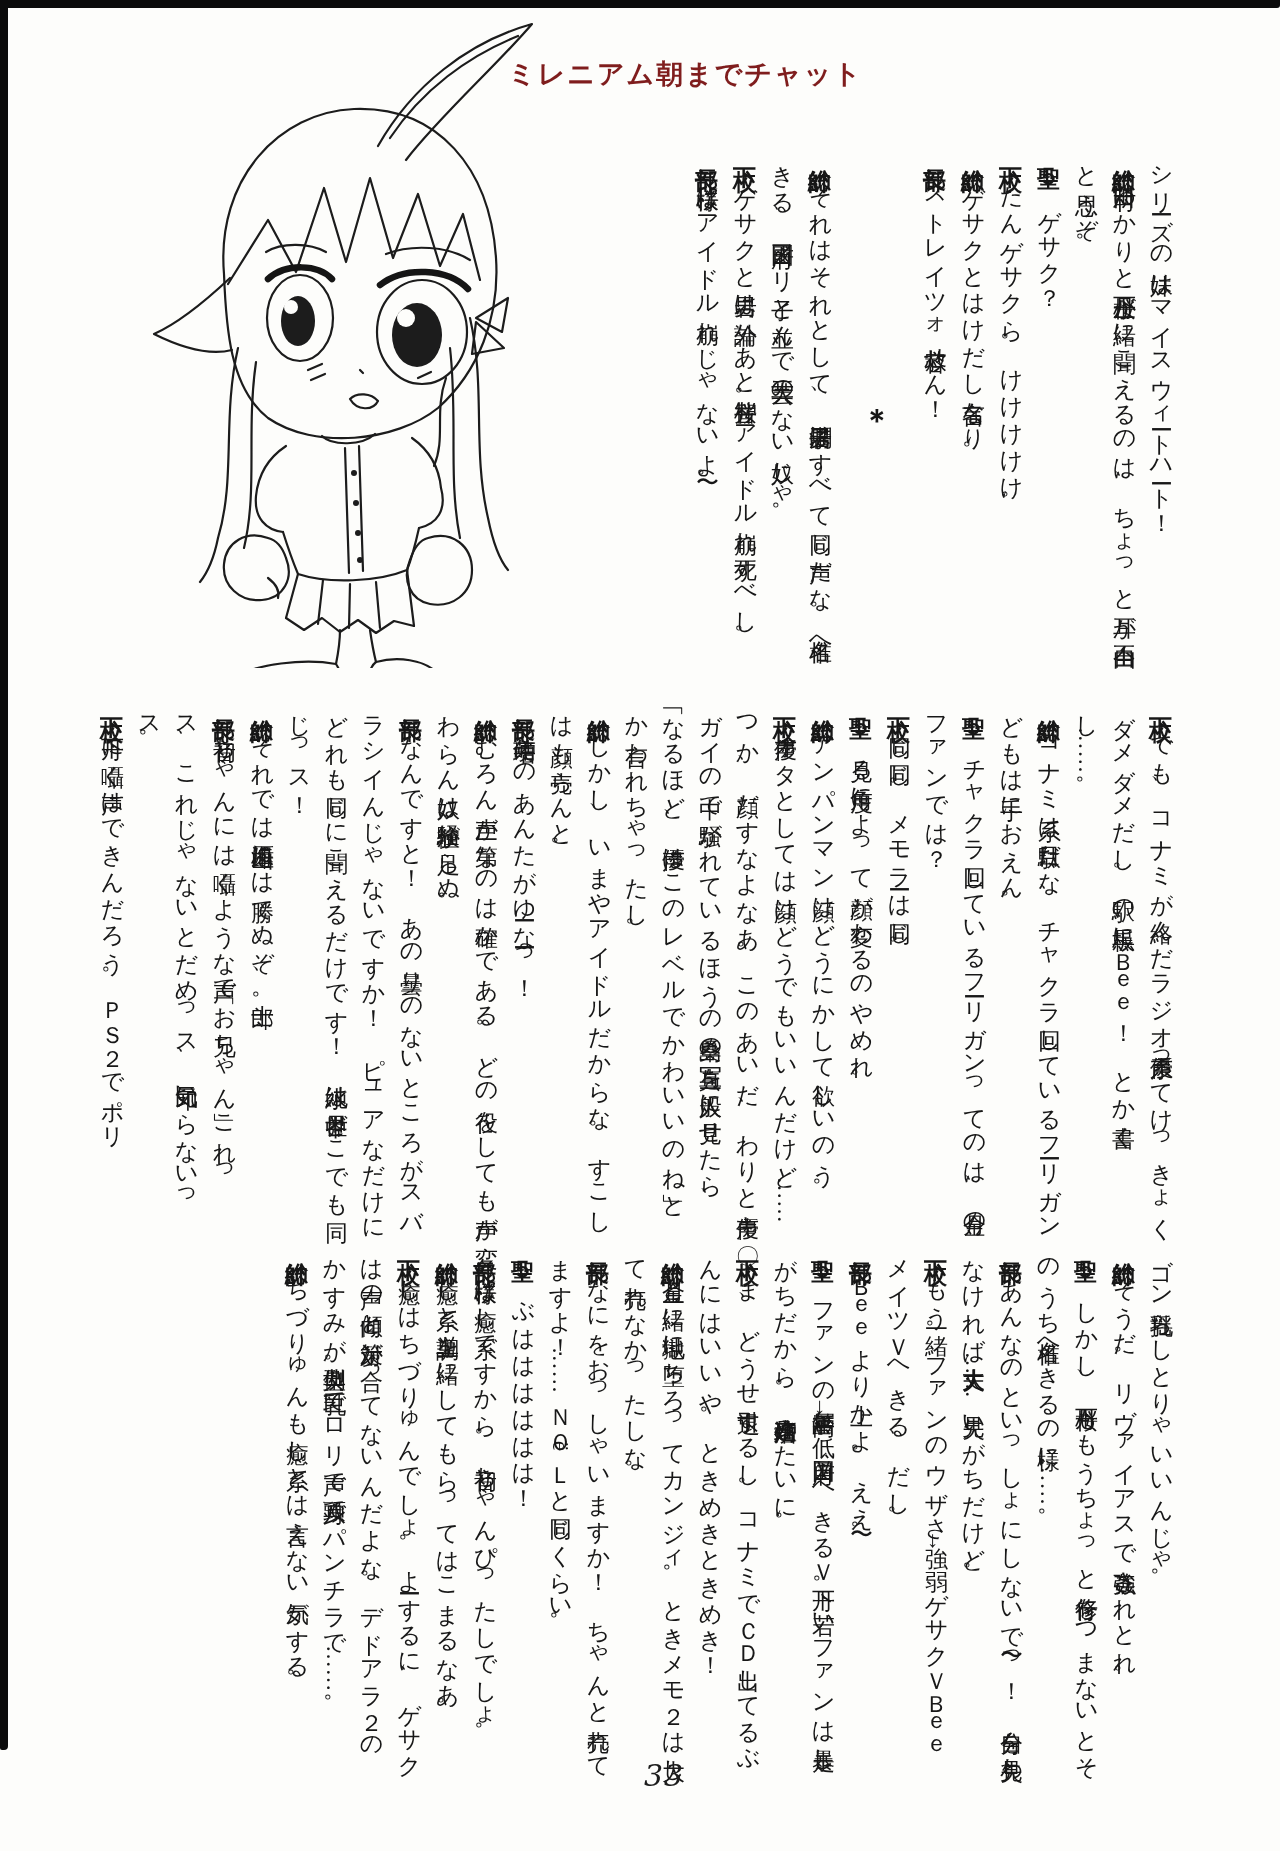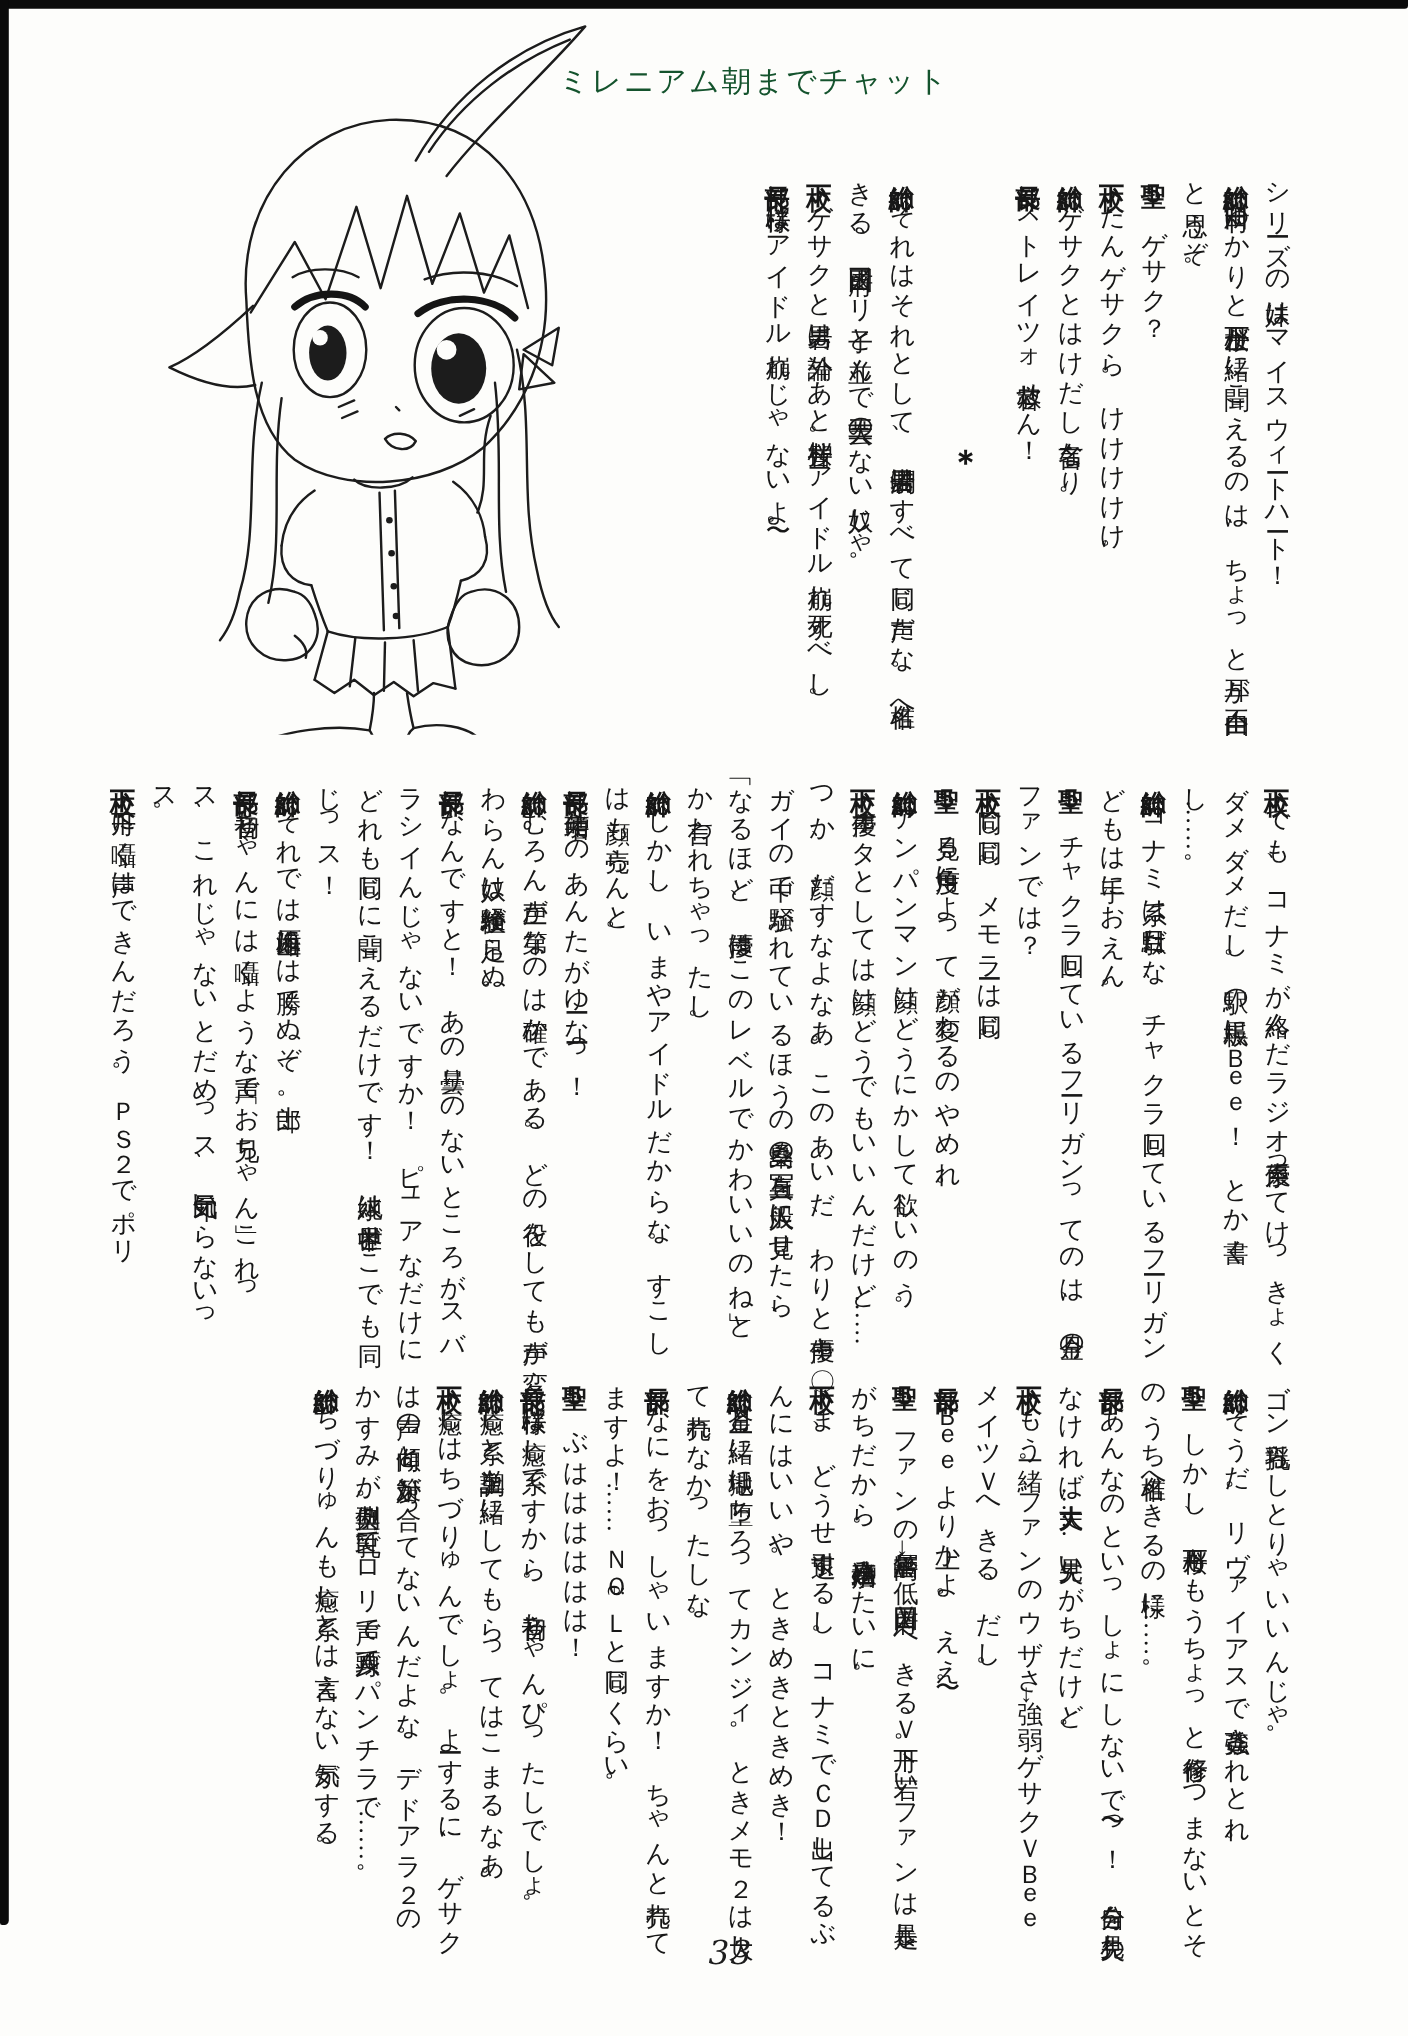--- a/index.html
+++ b/index.html
@@ -12,21 +12,21 @@
     position:absolute; top:0; left:0; width:1280px; height:8px;
     background:#0b0b0b; border-radius:0 0 3px 0;
   }
   .scan-border-left {
     position:absolute; top:0; left:0; width:8px; height:1750px;
     background:#0b0b0b; border-radius:0 0 4px 2px;
   }
   .page-title {
     position:absolute; left:508px; top:56px;
     font-family:"Liberation Sans","DejaVu Sans",sans-serif;
-    font-weight:normal; font-size:27px; letter-spacing:2px; color:#14532d;
+    font-weight:bold; font-size:27px; letter-spacing:2px; color:#7f1d1d;
   }
   .illustration {
     position:absolute; left:116px; top:16px; width:448px; height:652px;
   }
   .band {
     position:absolute; writing-mode:vertical-rl; text-orientation:mixed;
     font-size:23px; line-height:37px; letter-spacing:0.5px; color:#171717;
   }
   .band-top    { right:100px; top:150px;  height:505px; }
   .band-middle { right:100px; top:700px;  height:530px; }

